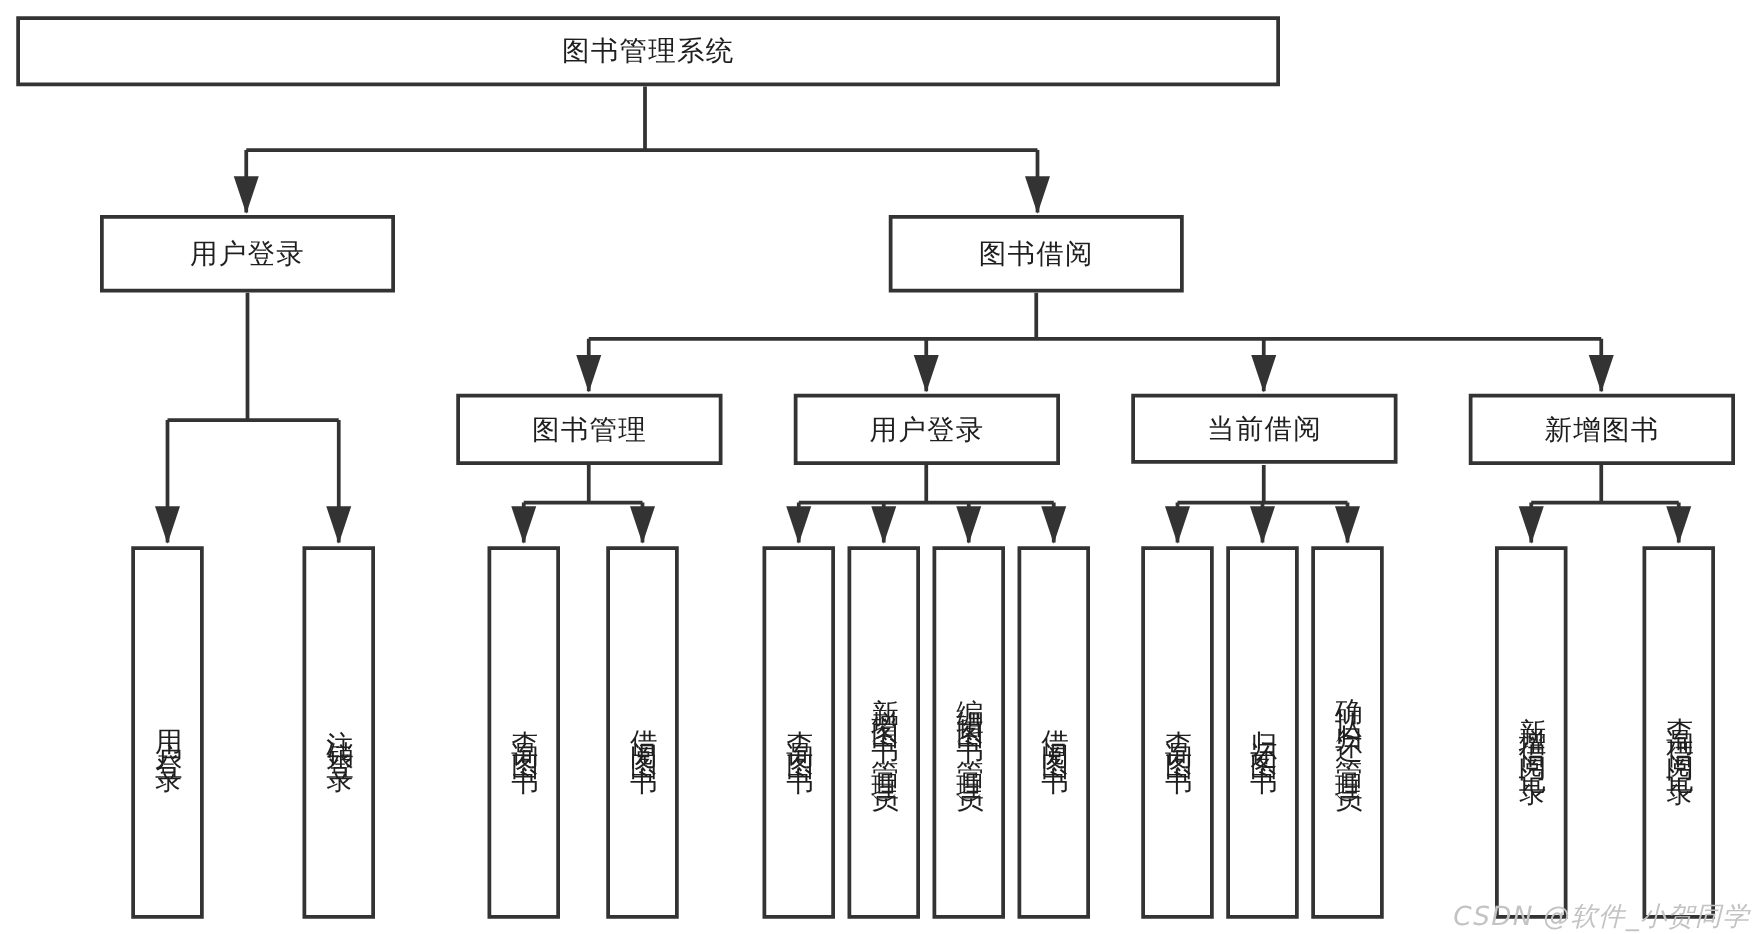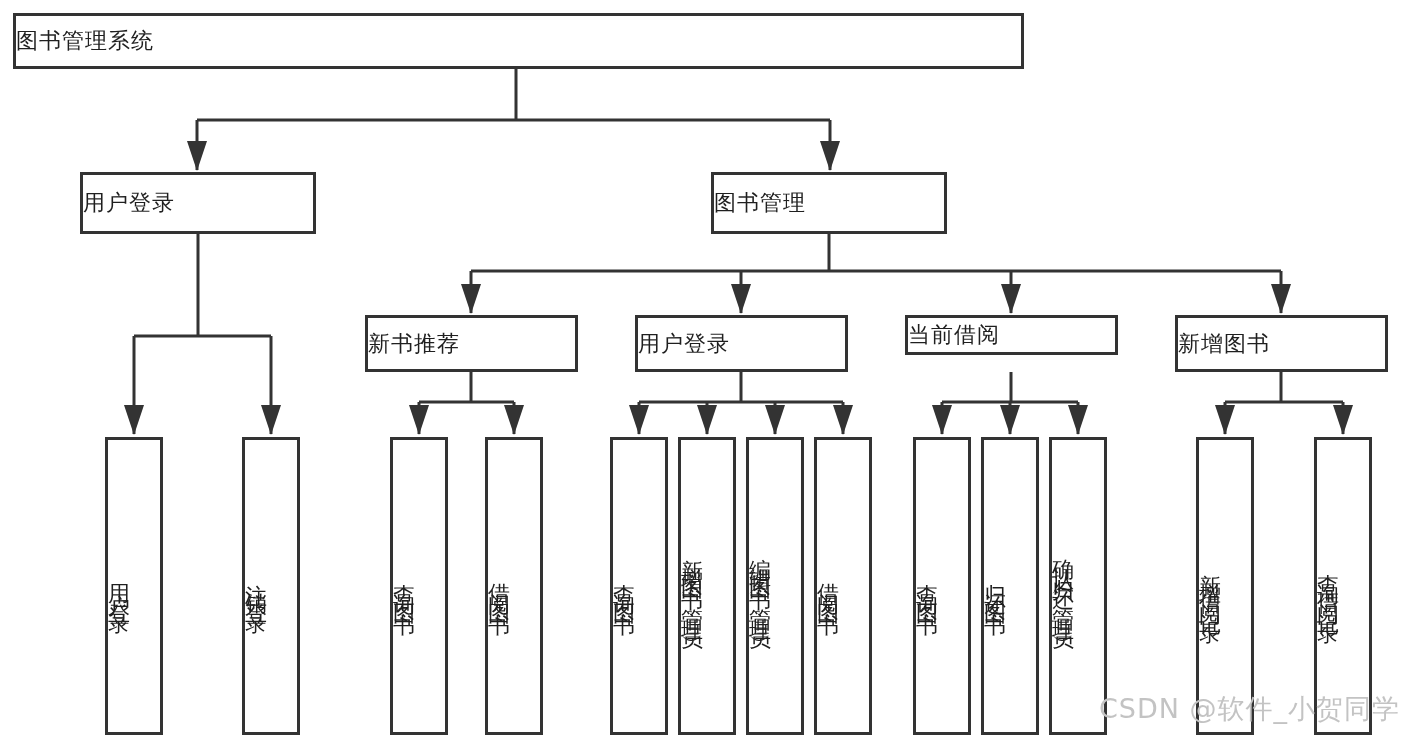--- a/index.html
+++ b/index.html
@@ -17,39 +17,40 @@
     overflow:hidden;
   }
   .connector-layer{position:absolute;left:0;top:0;width:1405px;height:747px;}
   .cline{stroke:var(--line);stroke-width:3;fill:none;}
   .ahead{fill:var(--line);stroke:none;}
   .box,.vbox{
     position:absolute;
     box-sizing:border-box;
     border:3px solid var(--line);
     background:var(--background);
-    display:flex;align-items:center;
+    display:flex;align-items:center;justify-content:center;
     color:var(--text);
     font-size:22px;
   }
   .box span{letter-spacing:1px;white-space:nowrap;}
   .vbox span{
     writing-mode:vertical-rl;
     text-orientation:mixed;
     letter-spacing:10px;
     line-height:1;
     white-space:nowrap;
   }
   .watermark{
     position:absolute;
-    right:5px;bottom:20px;
-    font-size:27px;
+    right:5px;bottom:0;
+    font-size:21px;
     color:var(--watermark);
     letter-spacing:1px;
     white-space:nowrap;
+    font-style:italic;
   }
 </style>
 </head>
 <body>
 
 <div class="canvas">
 
   <svg class="connector-layer" width="1405" height="747" viewBox="0 0 1405 747" xmlns="http://www.w3.org/2000/svg">
     <defs>
       <marker id="arrow" markerUnits="userSpaceOnUse" markerWidth="34" markerHeight="24" refX="29" refY="11" orient="auto" overflow="visible">
@@ -106,30 +107,30 @@
   </svg>
 
   <div class="box" style="left:13px;top:13px;width:1011px;height:56px">
     <span>图书管理系统</span>
   </div>
 
   <div class="box" style="left:80px;top:172px;width:236px;height:62px">
     <span>用户登录</span>
   </div>
   <div class="box" style="left:711px;top:172px;width:236px;height:62px">
-    <span>图书管理</span>
+    <span>图书借阅</span>
   </div>
 
   <div class="box" style="left:365px;top:315px;width:213px;height:57px">
-    <span>新书推荐</span>
+    <span>图书管理</span>
   </div>
   <div class="box" style="left:635px;top:315px;width:213px;height:57px">
     <span>用户登录</span>
   </div>
-  <div class="box" style="left:905px;top:315px;width:213px;height:40px">
+  <div class="box" style="left:905px;top:315px;width:213px;height:56px">
     <span>当前借阅</span>
   </div>
   <div class="box" style="left:1175px;top:315px;width:213px;height:57px">
     <span>新增图书</span>
   </div>
 
   <div class="vbox" style="left:105px;top:437px;width:58px;height:298px">
     <span>用户登录</span>
   </div>
   <div class="vbox" style="left:242px;top:437px;width:58px;height:298px">

